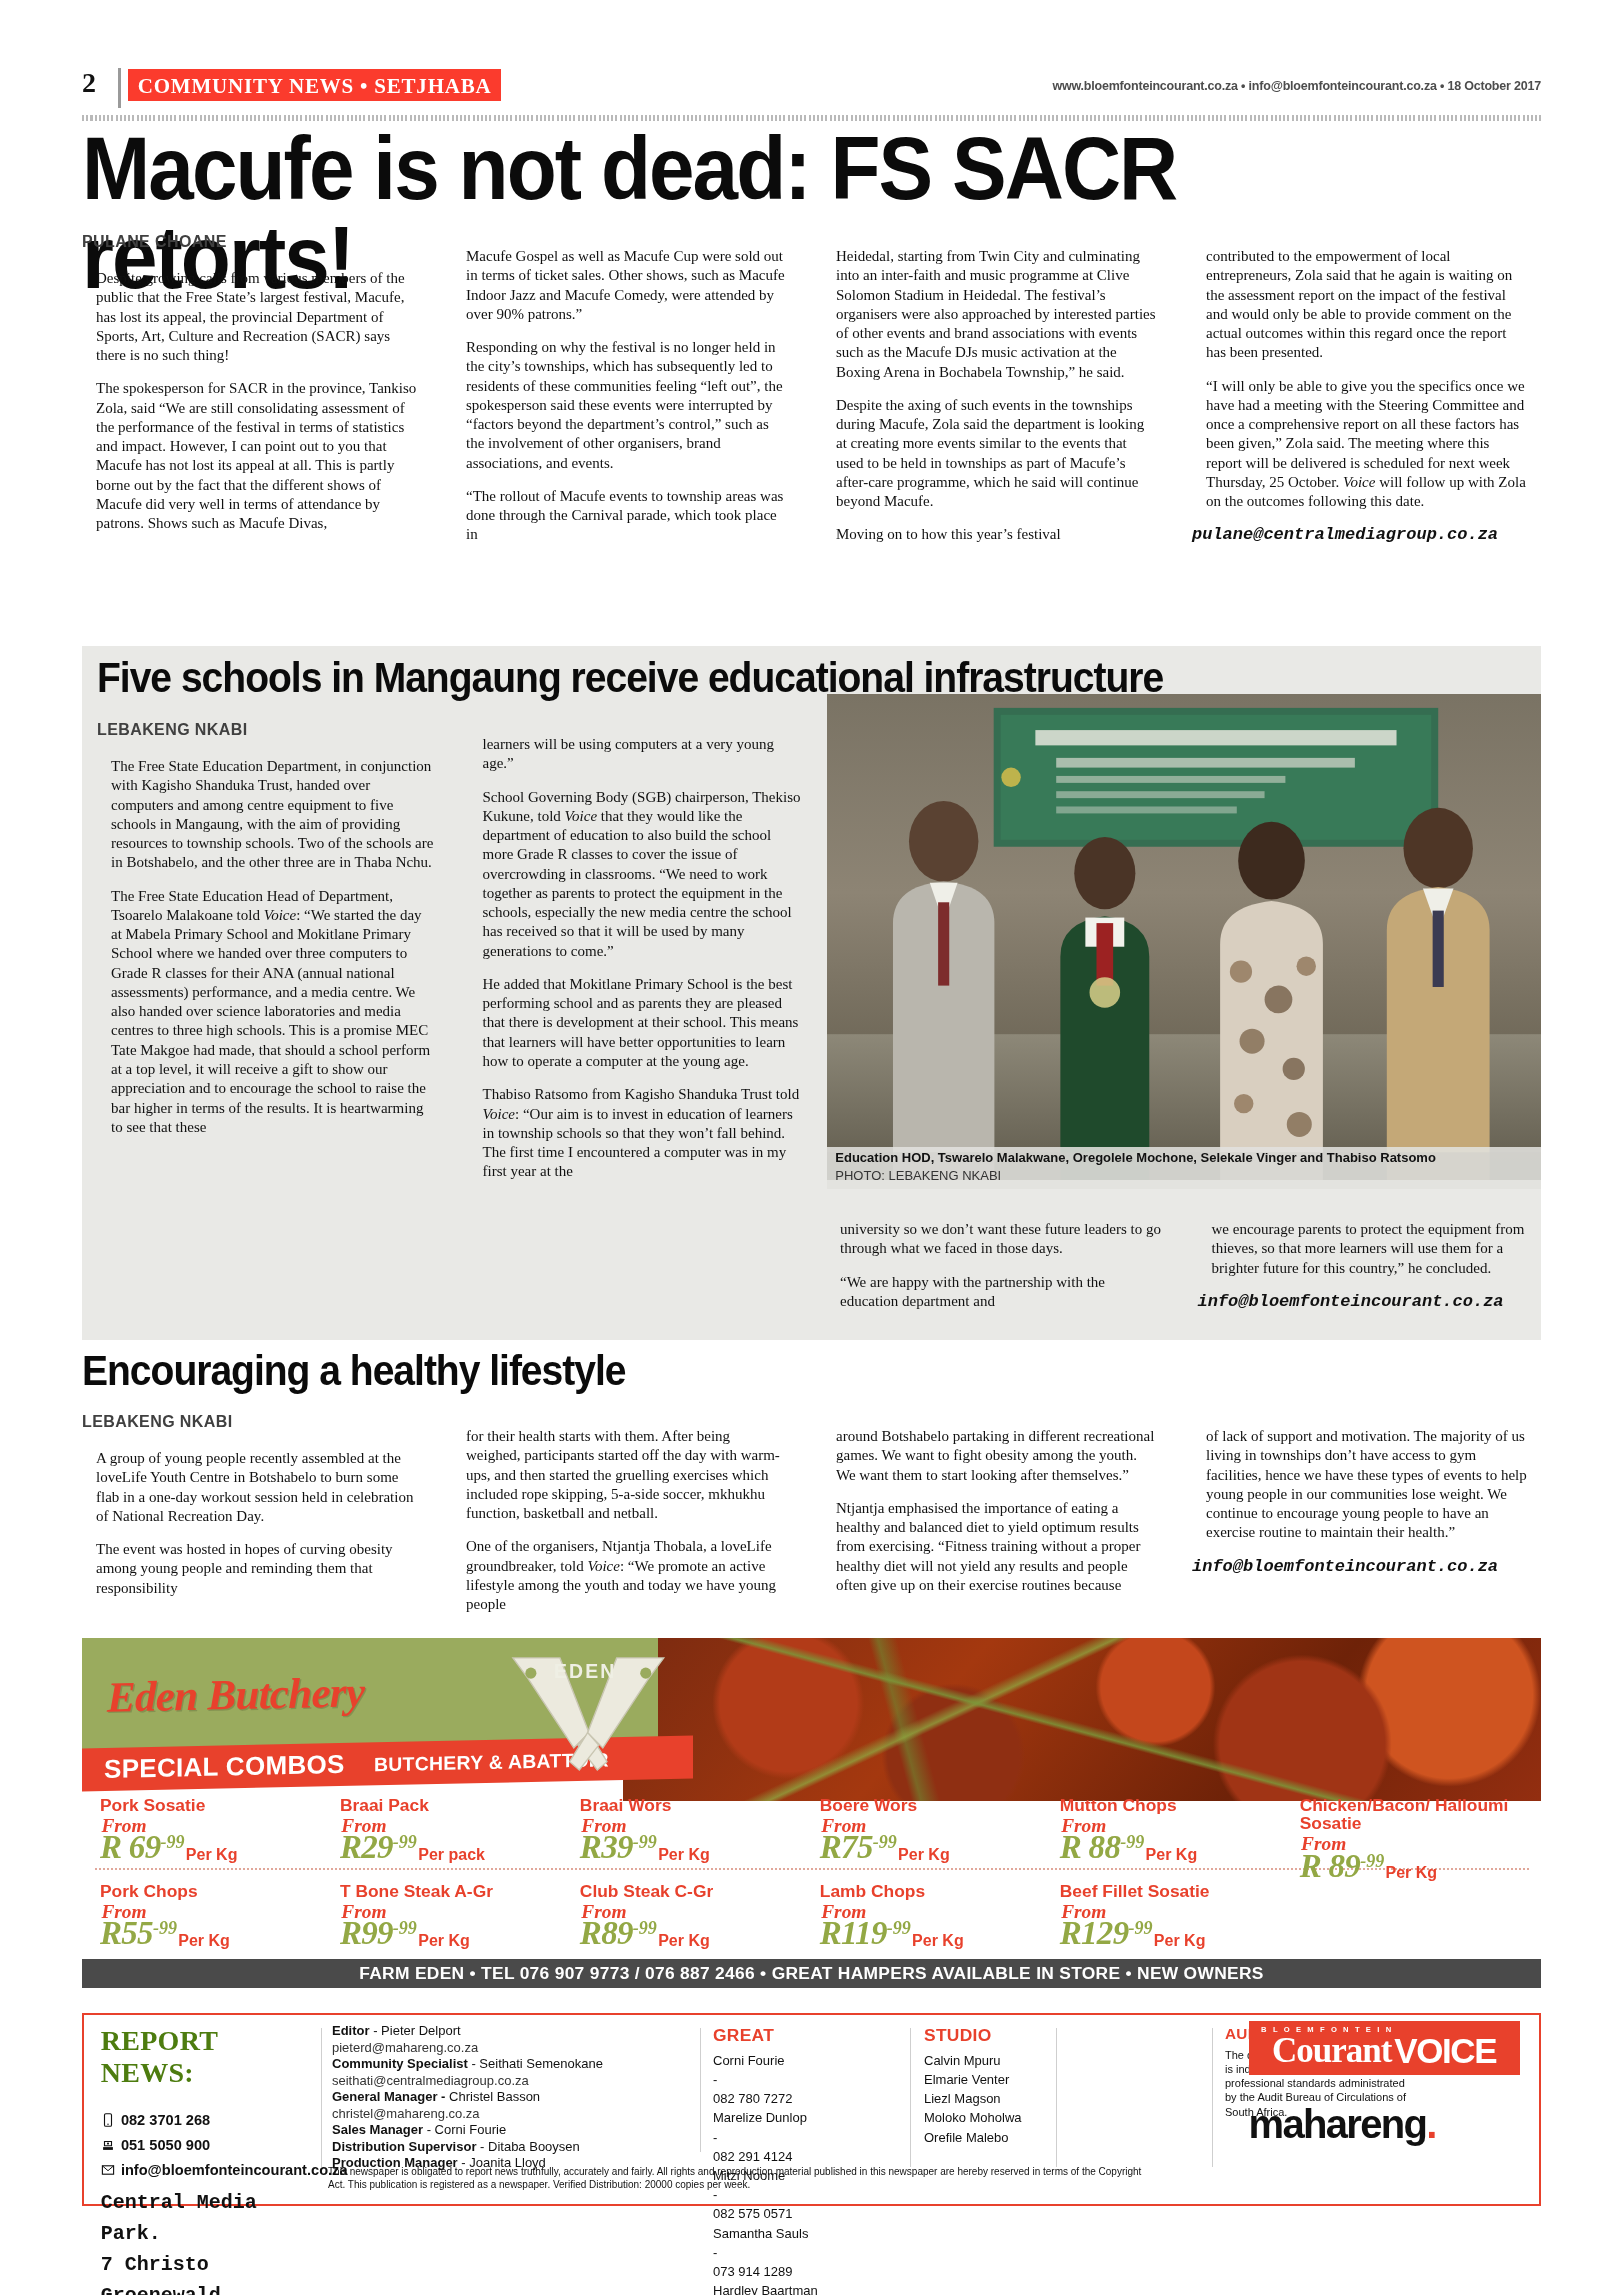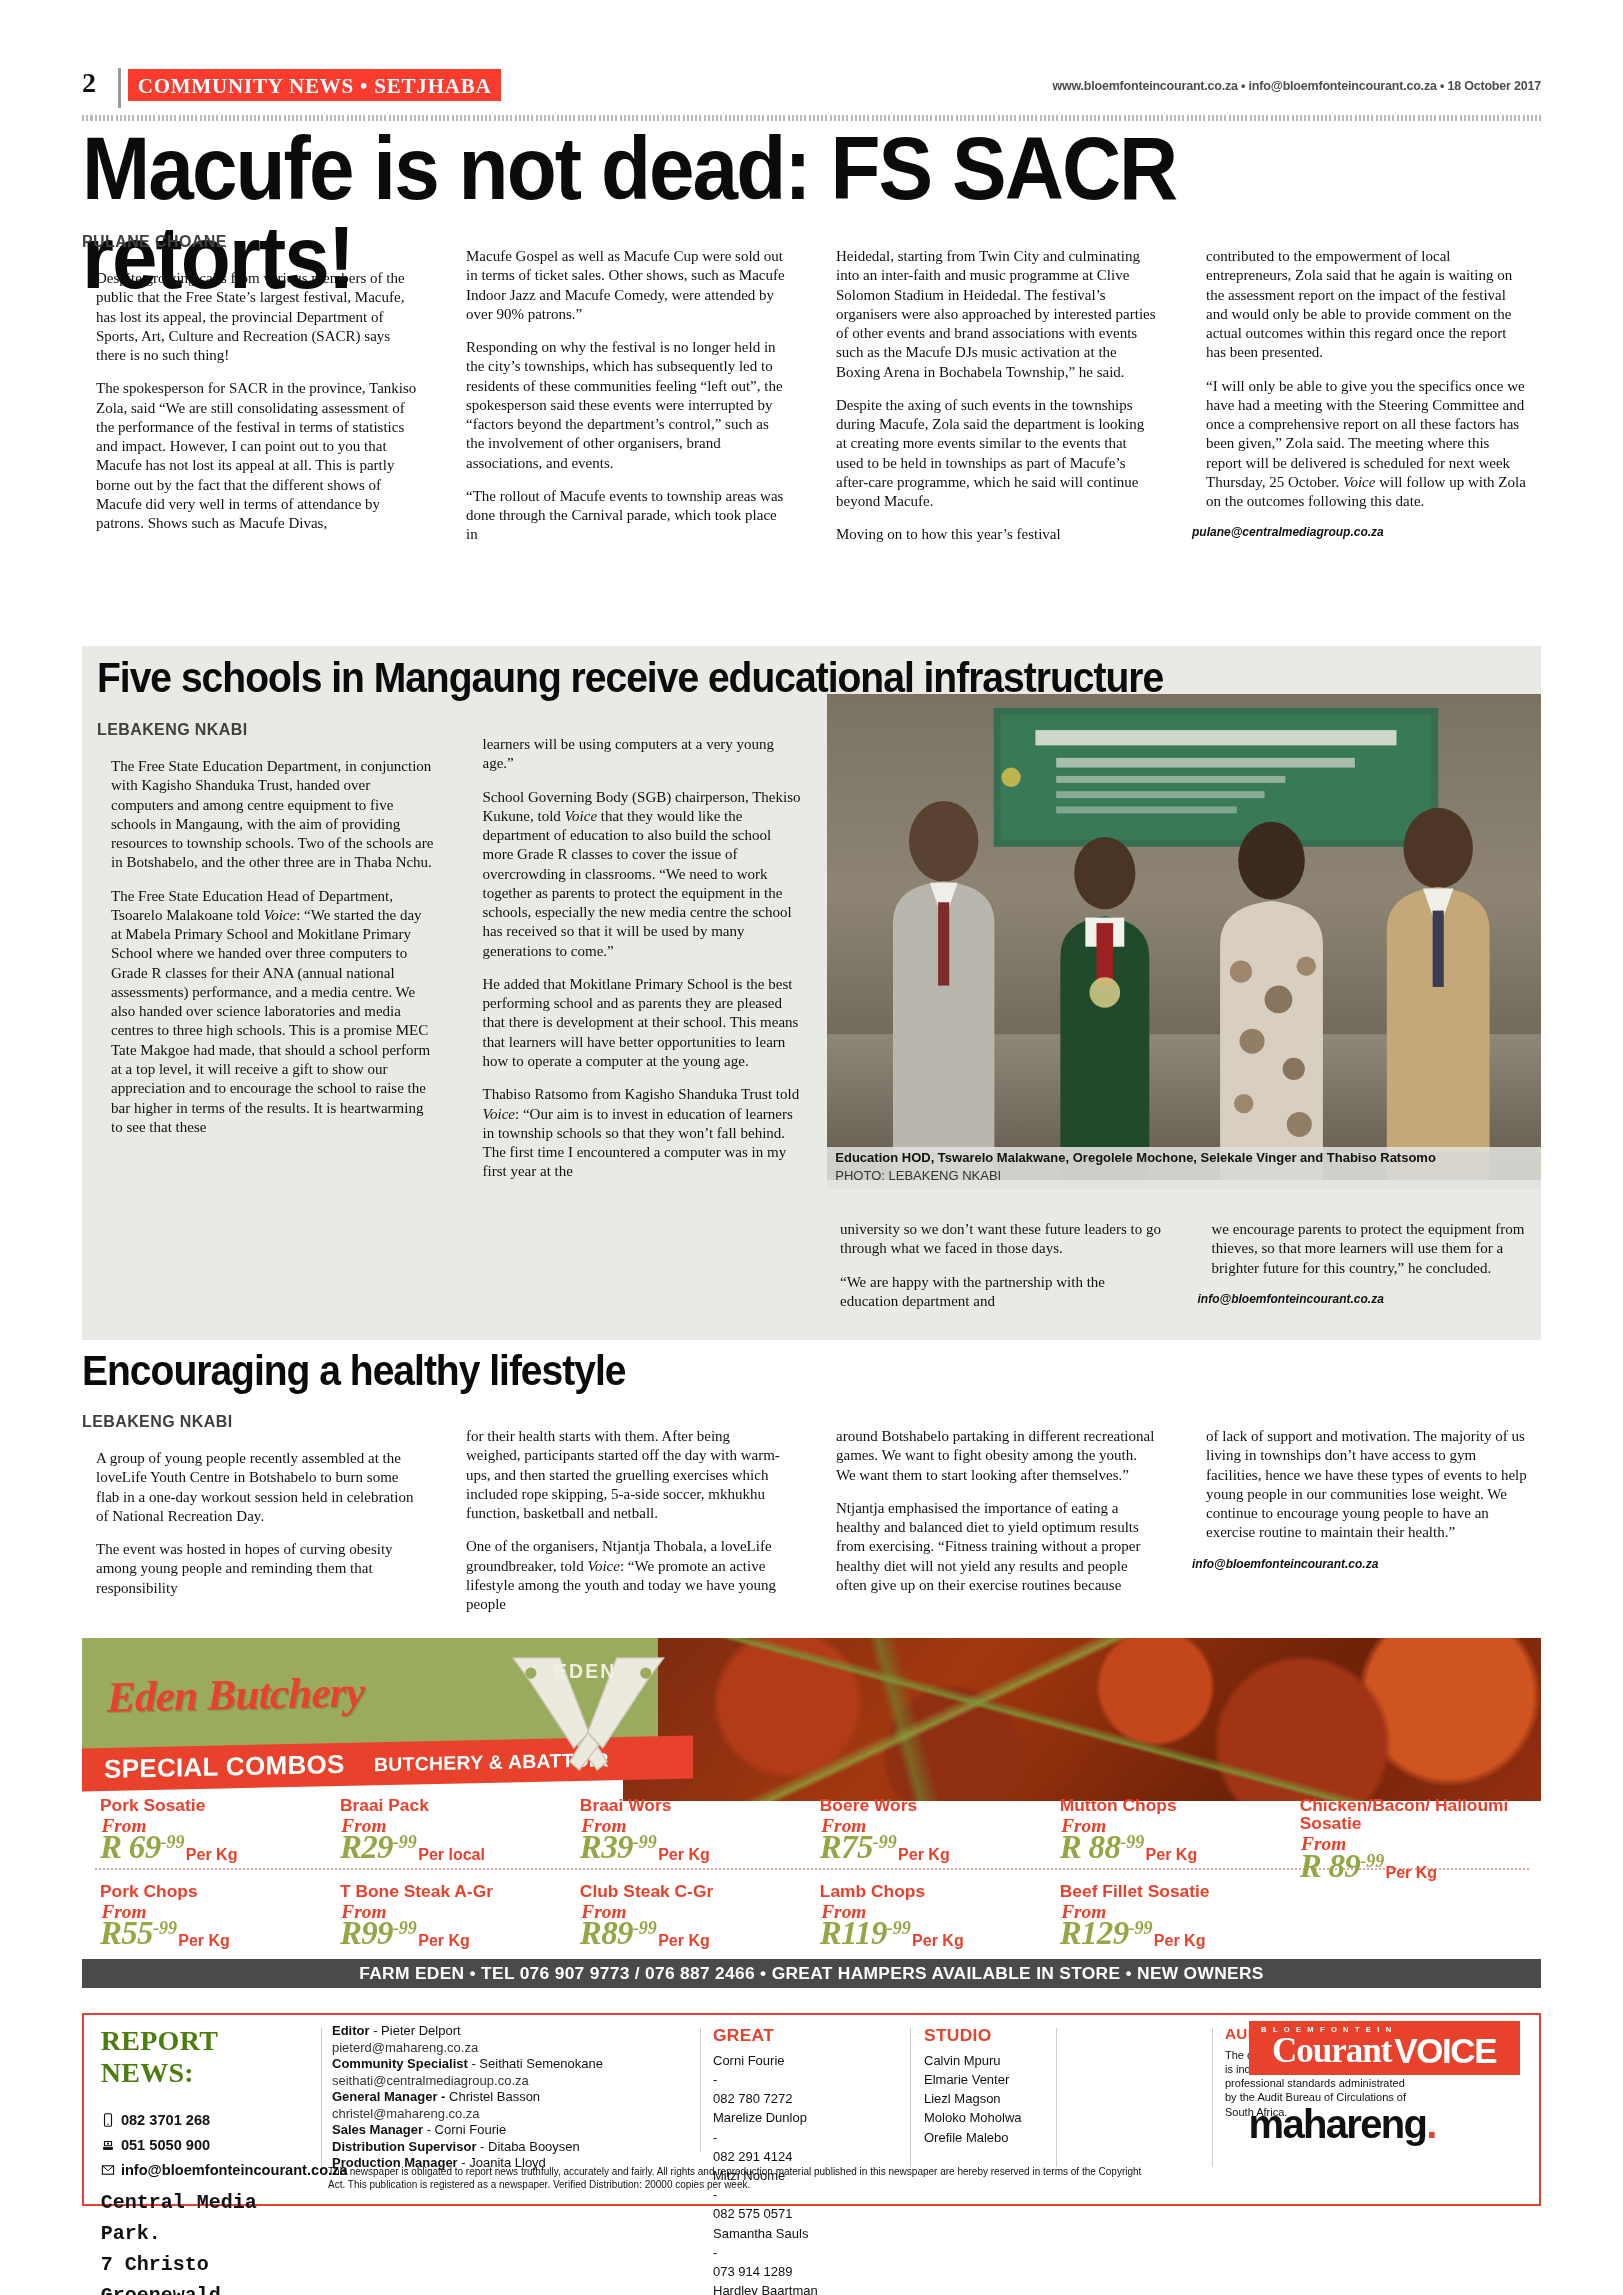--- a/index.html
+++ b/index.html
@@ -51,22 +51,22 @@
     font-family:"Liberation Sans",sans-serif; font-weight:700;
     color:#404040; font-size:16px; letter-spacing:0.4px; margin-bottom:18px;
   }
   .bodytext {
     font-family:"Liberation Serif",serif; font-size:15px; line-height:1.285;
     color:#111; text-align:left;
   }
   .bodytext p { margin:14px; }
   .bodytext i { font-style:italic; }
   .credit {
-    font-family:Liberation Sans, sans-serif; font-style:italic; font-weight:700;
-    font-size:12px; color:#111; margin-top:0;
+    font-family:Liberation Mono, monospace; font-style:italic; font-weight:700;
+    font-size:17px; color:#111; margin-top:0;
   }
 
   #art1 { left:82px; top:233px; width:1459px; }
 
   
   .shade { position:absolute; left:82px; top:646px; width:1459px; height:694px; background:#e9e9e6; }
   .head2 {
     position:absolute; left:97px; top:654px;
     font-family:"Liberation Sans",sans-serif; font-weight:700;
     font-size:42px; letter-spacing:-1.1px; color:#0b0b0b;
@@ -472,21 +472,21 @@
             <span class="cents">-99</span>
             <span class="per">Per Kg</span>
           </div>
         </div>
         <div class="item">
           <div class="nm">Braai Pack</div>
           <div class="from">From</div>
           <div class="priceline">
             <span class="rand">R29</span>
             <span class="cents">-99</span>
-            <span class="per">Per local</span>
+            <span class="per">Per pack</span>
           </div>
         </div>
         <div class="item">
           <div class="nm">Braai Wors</div>
           <div class="from">From</div>
           <div class="priceline">
             <span class="rand">R39</span>
             <span class="cents">-99</span>
             <span class="per">Per Kg</span>
           </div>

